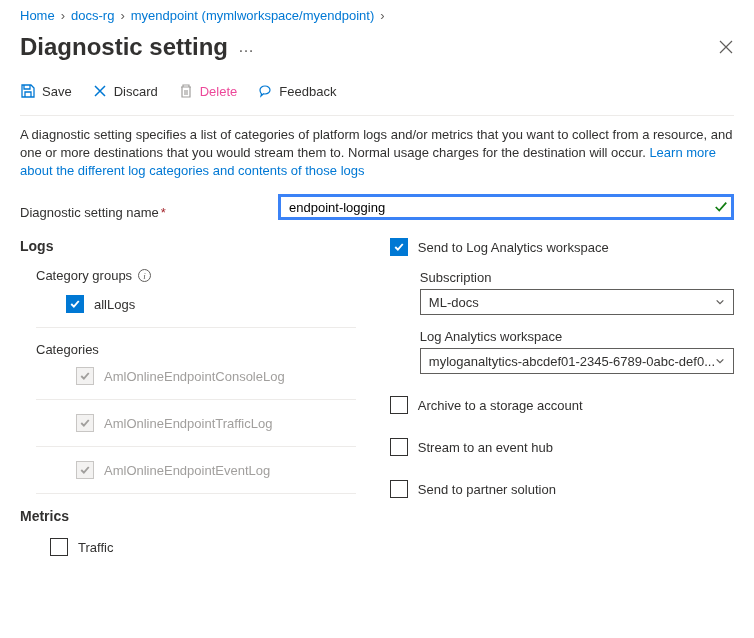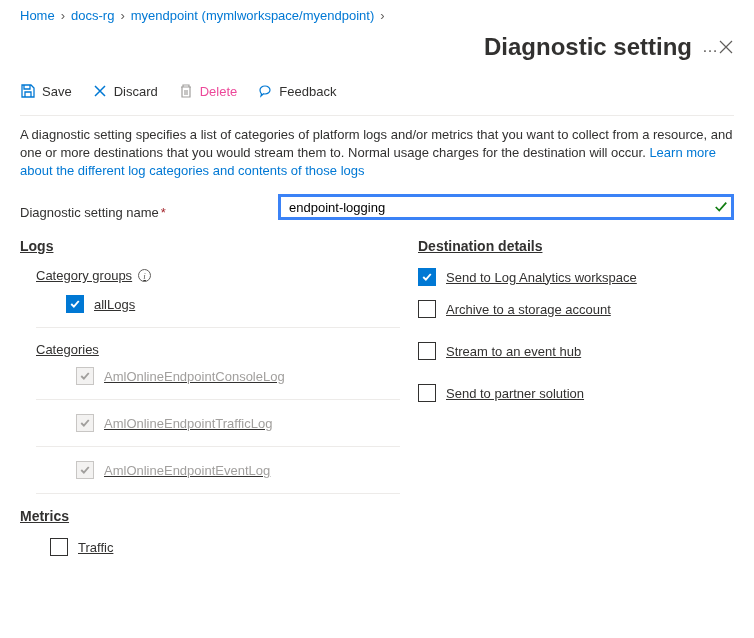--- a/index.html
+++ b/index.html
@@ -11,21 +11,21 @@
       width: 754px;
       padding: 8px 20px 20px 20px;
     }
     a { color: #0078d4; text-decoration: none; cursor: pointer; }
 
     
     .breadcrumb { display: flex; align-items: flex-start; font-size: 13px; gap: 6px; margin-bottom: 10px; flex-wrap: wrap; }
     .breadcrumb .sep { color: #605e5c; }
 
     
-    .heading-row { display: flex; align-items: center; justify-content: flex-end; margin-bottom: 18px; }
+    .heading-row { display: flex; align-items: center; justify-content: space-between; margin-bottom: 18px; }
     .heading-row h1 { font-size: 24px; font-weight: 600; color: #323130; }
     .heading-left { display: flex; align-items: center; gap: 10px; }
     .ellipsis { color: #605e5c; font-size: 16px; cursor: pointer; }
     .close-x { width: 16px; height: 16px; cursor: pointer; stroke: #605e5c; stroke-width: 1.2; }
 
     
     .toolbar { display: flex; align-items: center; gap: 20px; margin-bottom: 12px; }
     .tool-btn { display: flex; align-items: center; gap: 6px; background: none; border: none; font-size: 13px; color: #323130; cursor: pointer; padding: 4px 0; }
     .tool-btn.disabled { color: #ec4899; cursor: default; }
     .tool-btn svg { width: 16px; height: 16px; }
@@ -42,21 +42,21 @@
     .form-label { width: 250px; font-size: 13px; }
     .req { color: #a4262c; margin-left: 2px; }
     .text-input-wrap { position: relative; flex: 1; }
     .text-input {
       width: 100%; height: 26px; border: 3px solid #3b82f6; padding: 0 28px 0 8px;
       font-size: 13px; outline: none;
     }
     .check-valid { position: absolute; right: 6px; top: 50%; transform: translateY(-50%); width: 14px; height: 14px; stroke: #107c10; stroke-width: 2; fill: none; }
 
     
-    .columns { display: flex; gap: 18px; text-decoration: underline; }
+    .columns { display: flex; gap: 34px; }
     .col-left { width: 380px; }
     .col-right { flex: 1; }
 
     .section-heading { font-size: 14px; font-weight: 600; margin-bottom: 14px; }
     .sub-heading { font-size: 13px; margin-bottom: 10px; }
     .sub-heading-with-info { display: flex; align-items: center; gap: 6px; margin-bottom: 12px; }
     .info-icon { width: 13px; height: 13px; border: 1px solid #605e5c; border-radius: 50%; display: inline-flex; align-items: center; justify-content: center; font-size: 9px; color: #605e5c; font-style: italic; font-family: Georgia, serif; }
 
     
     .cb-row { display: flex; align-items: center; gap: 10px; margin-bottom: 14px; }
@@ -212,31 +212,47 @@
     </div>
 
     <div class="section-heading" style="margin-top:10px;">Metrics</div>
     <div class="cb-row indent">
       <span class="cb"></span>
       <span class="cb-label">Traffic</span>
     </div>
   </div>
 
   <div class="col-right">
-    <div class="section-heading">Destination details</div>
 
     <div class="dest-cb-row" style="margin-bottom:14px;">
       <span class="cb checked">
         <svg viewBox="0 0 16 16">
             <path d="M3 8 L6.5 11.5 L13 4"></path>
           </svg>
       </span>
       <span class="cb-label">Send to Log Analytics workspace</span>
     </div>
 
+    <div class="dest-group">
+      <div class="field-label">Subscription</div>
+      <div class="select">
+        <span class="val">ML-docs</span>
+        <svg class="chev" viewBox="0 0 12 12">
+            <path d="M2 4 L6 8 L10 4"></path>
+          </svg>
+      </div>
+
+      <div class="field-label">Log Analytics workspace</div>
+      <div class="select" style="margin-bottom:0;">
+        <span class="val">myloganaltytics-abcdef01-2345-6789-0abc-def0...</span>
+        <svg class="chev" viewBox="0 0 12 12">
+            <path d="M2 4 L6 8 L10 4"></path>
+          </svg>
+      </div>
+    </div>
 
     <div class="dest-cb-row">
       <span class="cb"></span>
       <span class="cb-label">Archive to a storage account</span>
     </div>
 
     <div class="dest-cb-row">
       <span class="cb"></span>
       <span class="cb-label">Stream to an event hub</span>
     </div>

